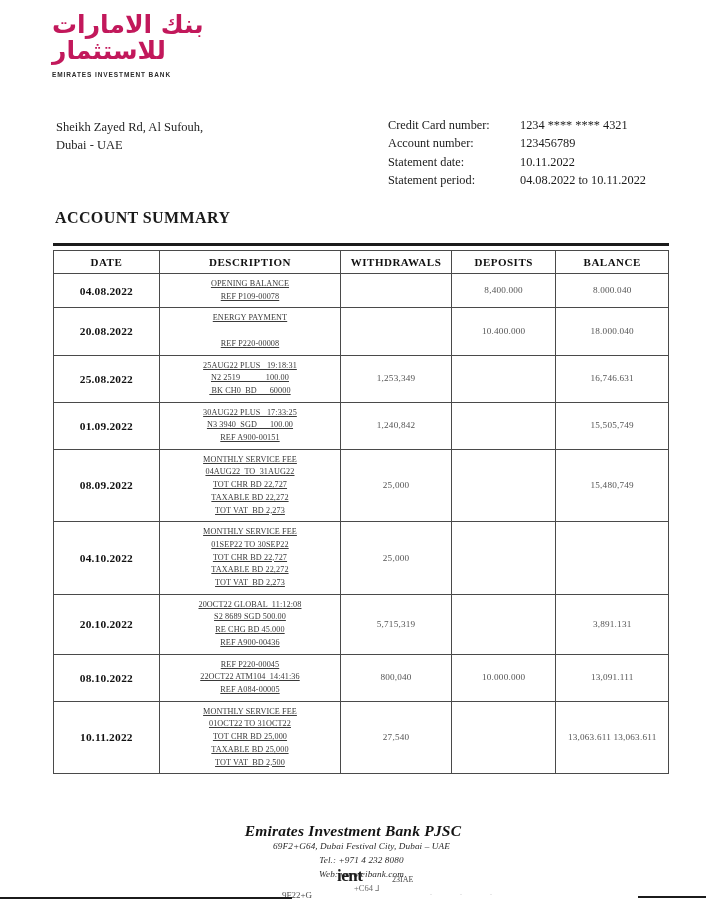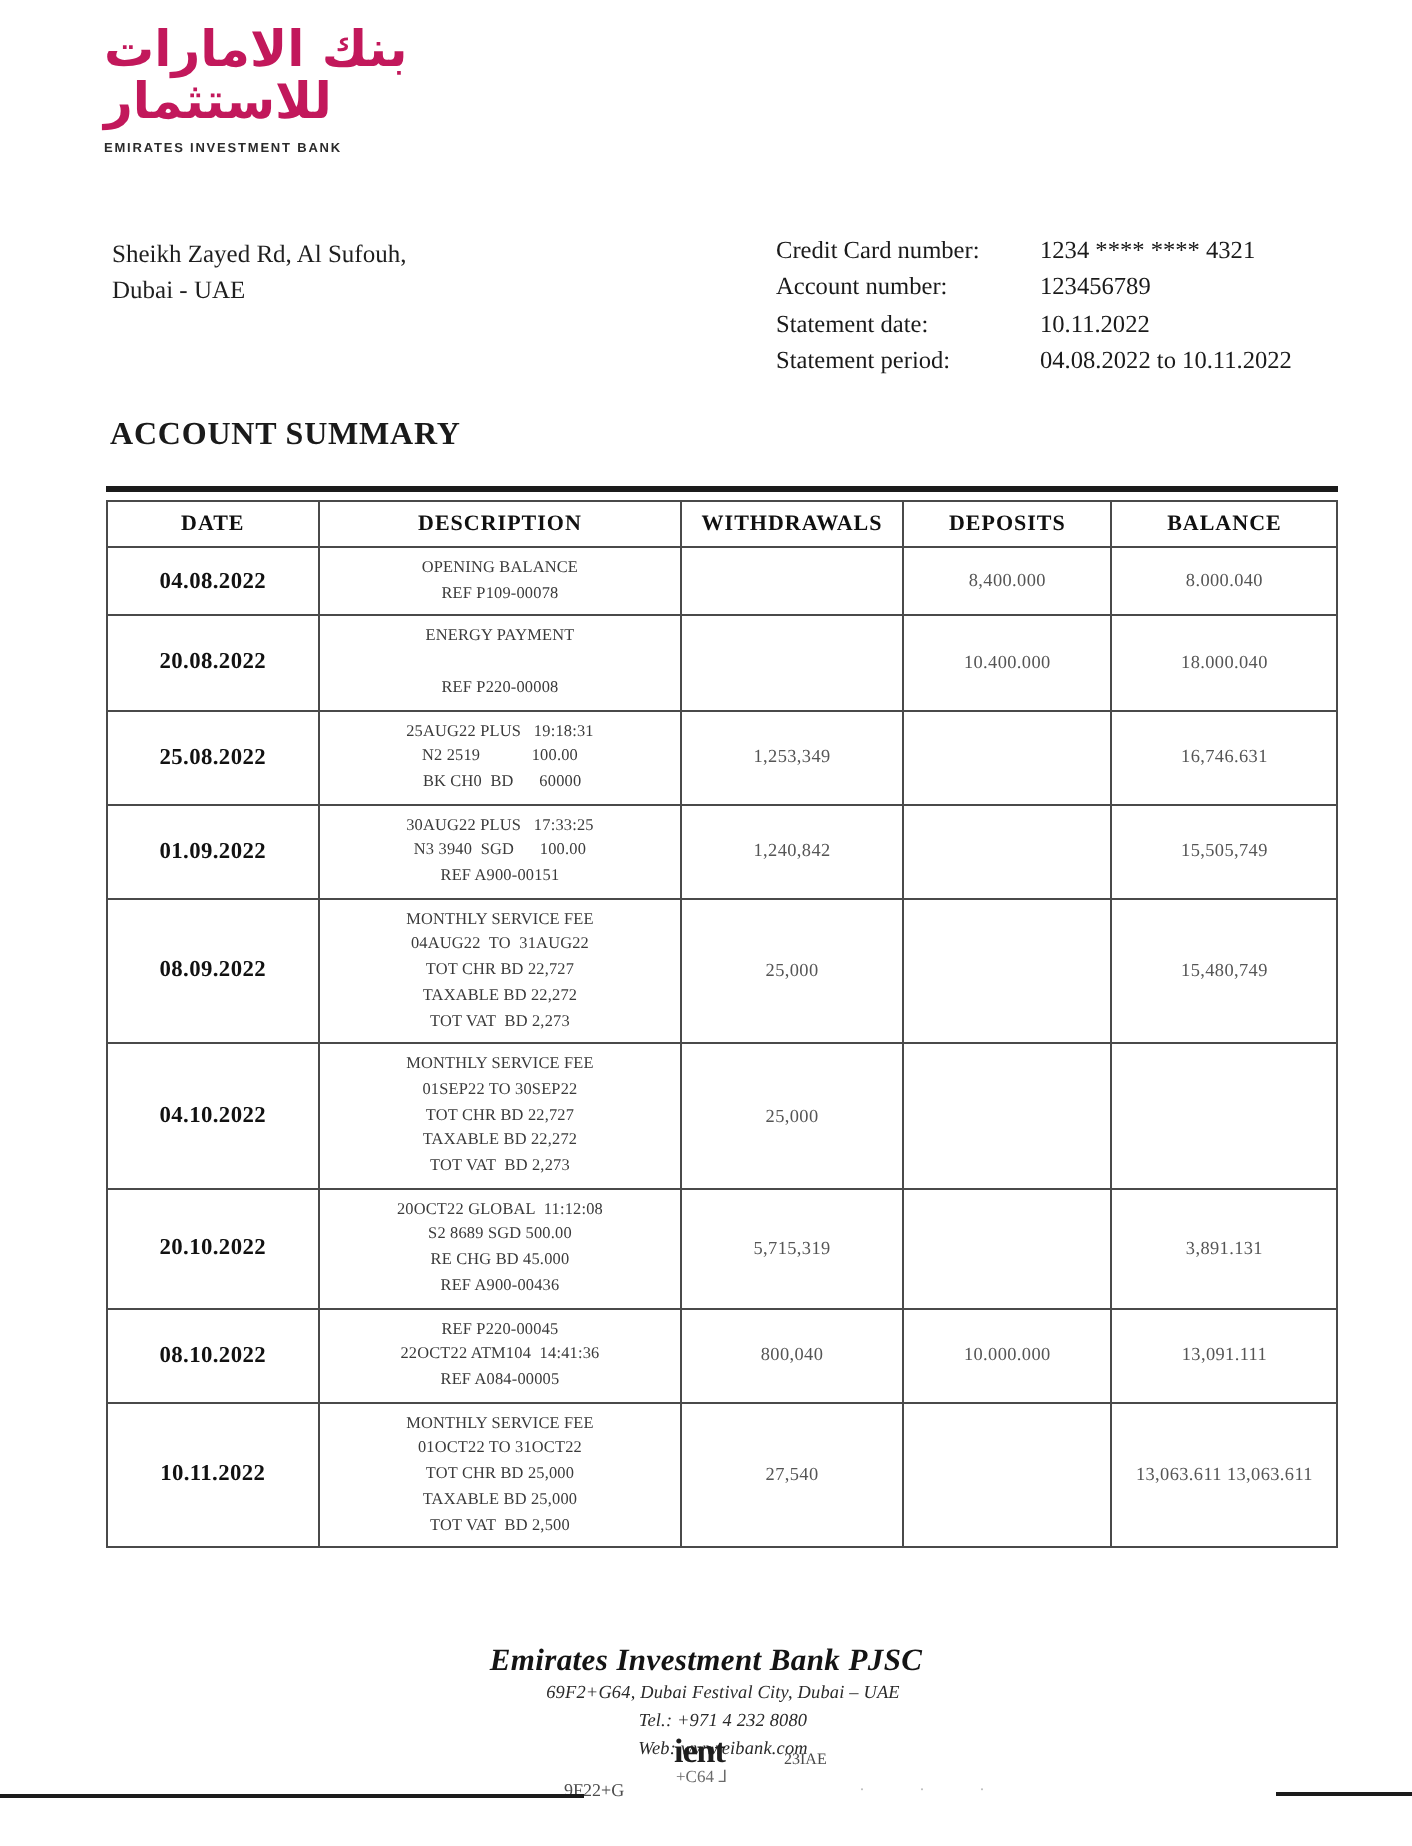--- a/index.html
+++ b/index.html
@@ -115,20 +115,21 @@
     letter-spacing: 0.2px;
     color: #111;
   }
   td.c-desc {
     font-size: 8.2px;
     color: #3a3a3a;
     line-height: 1.55;
     padding: 4px 1px;
     white-space: pre;
     letter-spacing: 0.1px;
+    text-decoration: underline;
   }
   td.c-num {
     font-size: 9.2px;
     color: #555;
     letter-spacing: 0.2px;
     line-height: 1.6;
   }
 
   
   .footer {
@@ -164,21 +165,21 @@
     left: 337px; top: 866px;
     font-size: 17px; font-weight: bold;
     color: #1d1d1d;
     letter-spacing: -0.5px;
   }
   .art-ae {
     left: 392px; top: 875px;
     font-size: 8px; color: #4a4a4a;
   }
   .art-c64 {
-    left: 338px; top: 882px;
+    left: 354px; top: 882px;
     font-size: 8.5px; color: #6a6a6a;
   }
   .art-9f2 {
     left: 282px; top: 890px;
     font-size: 9px; color: #4d4d4d;
   }
   .art-dots {
     left: 430px; top: 888px;
     font-size: 8px; color: #b9b9b9;
     letter-spacing: 13px;

